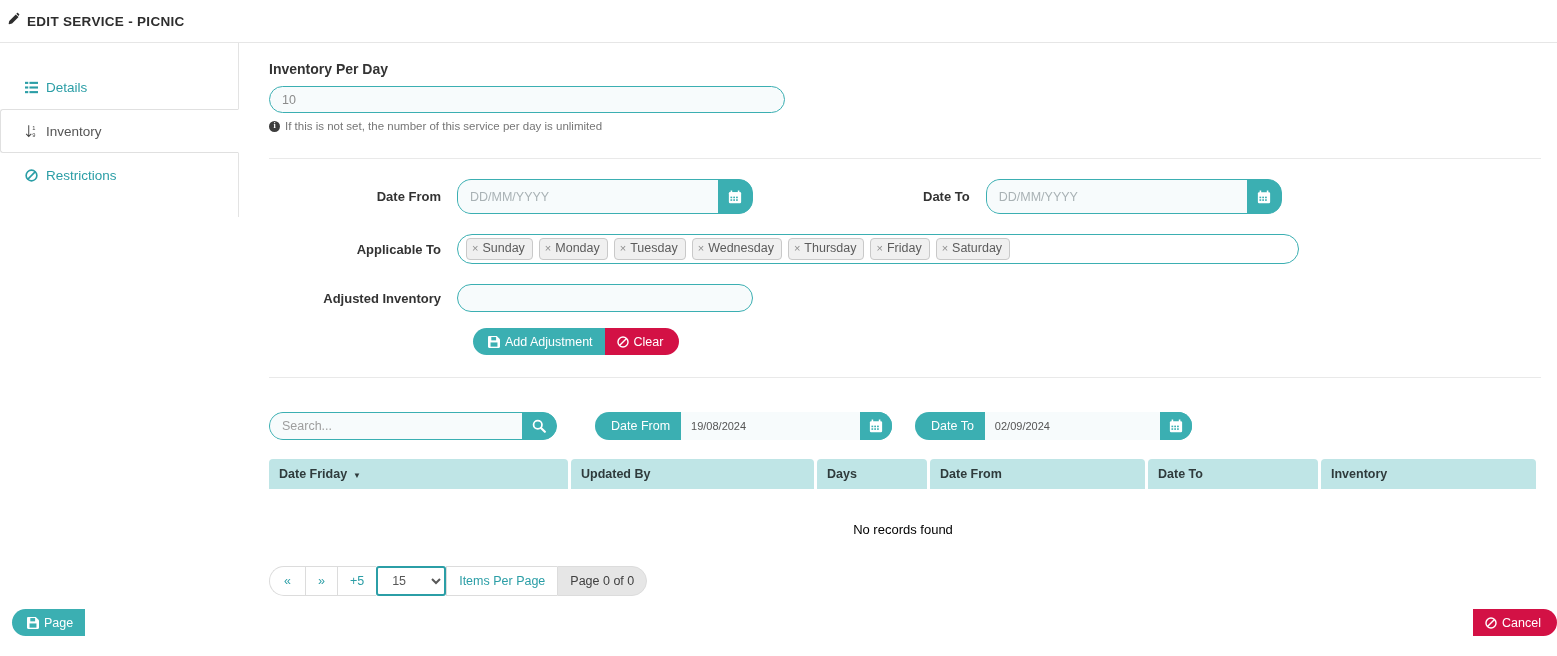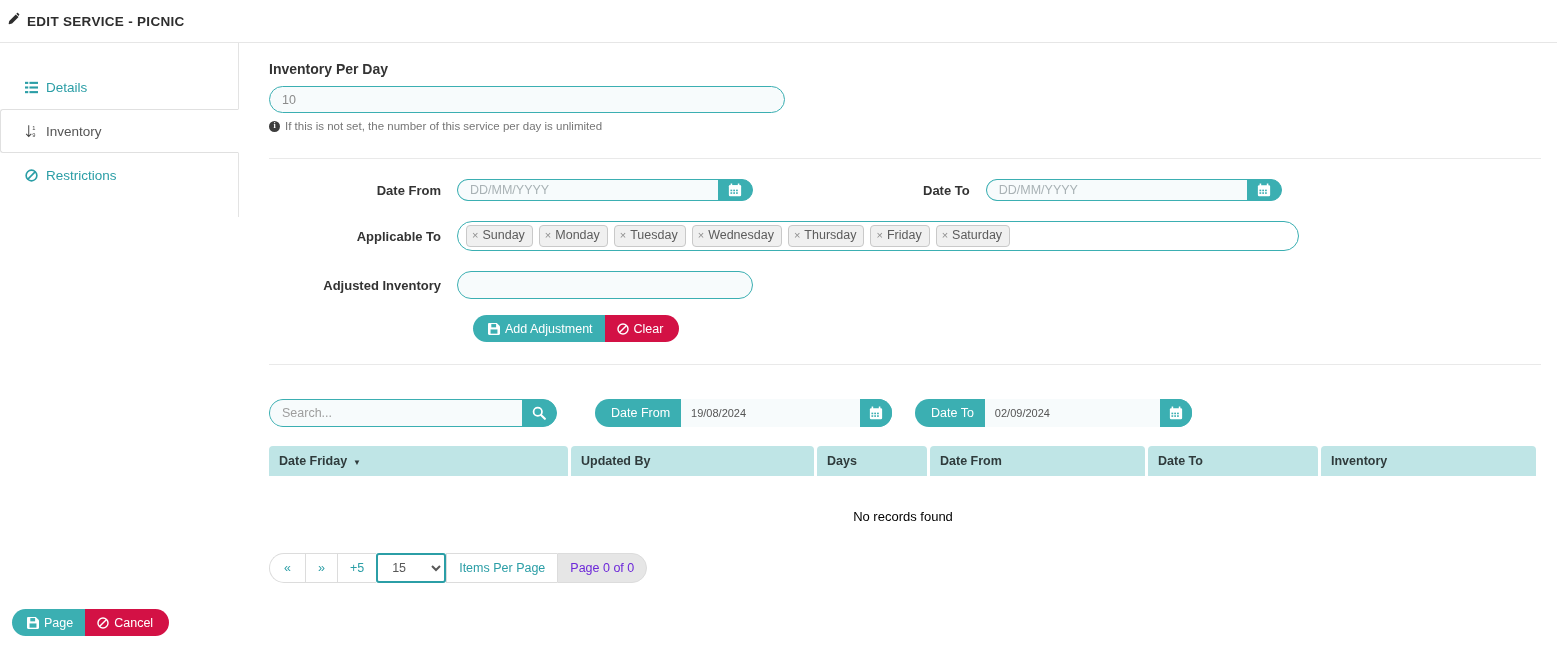--- a/index.html
+++ b/index.html
@@ -145,21 +145,21 @@
     color: #333;
     text-align: right;
     width: 188px;
     flex: 0 0 188px;
     padding-right: 16px;
   }
 
   .date-group {
     display: flex;
     width: 296px;
-    height: 22px;
+    height: 35px;
     border-radius: 14px;
     overflow: hidden;
     border: 1px solid #3bafb2;
     background: #3bafb2;
   }
   .date-group input {
     flex: 1 1 auto;
     border: none;
     background: #f7fbfc;
     padding: 0 12px;
@@ -227,21 +227,21 @@
     outline: none;
     font-family: "Liberation Sans", sans-serif;
   }
 
   
   .btn-row {
     display: flex;
     margin-top: 16px;
     padding-left: 204px;
   }
-  .btn-group { display: flex; }
+  .btn-group { display: flex; justify-content: space-between; }
   .btn {
     border: none;
     font-size: 12.5px;
     color: #fff;
     height: 27px;
     display: inline-flex;
     align-items: center;
     padding: 0 12px;
     cursor: pointer;
     font-family: "Liberation Sans", sans-serif;
@@ -371,21 +371,21 @@
     justify-content: center;
     padding: 0 12px;
     cursor: pointer;
     white-space: nowrap;
   }
   .pg:first-child { border-radius: 15px 0 0 15px; padding: 0 14px; }
   .pg.last {
     border-right: 1px solid #dcdcdc;
     border-radius: 0 15px 15px 0;
     background: #e6e6e6;
-    color: #6d28d9;
+    color: #404040;
     cursor: default;
     text-align: right;
   }
   .pg-select-cell {
     display: flex; align-items: center;
     border: none;
     padding: 0;
   }
   .pg-select {
     height: 30px;

